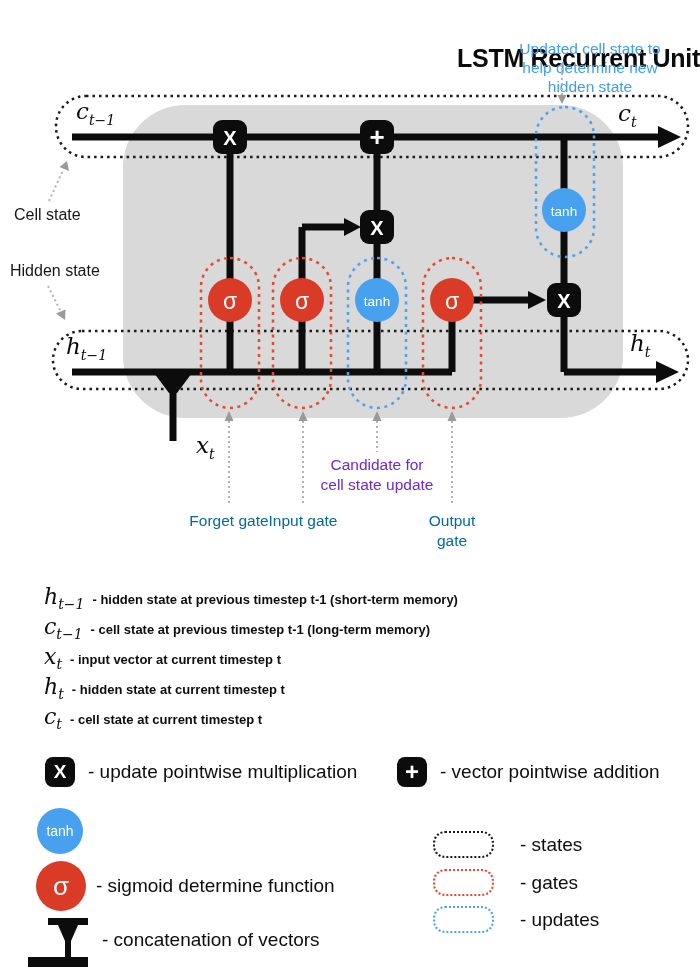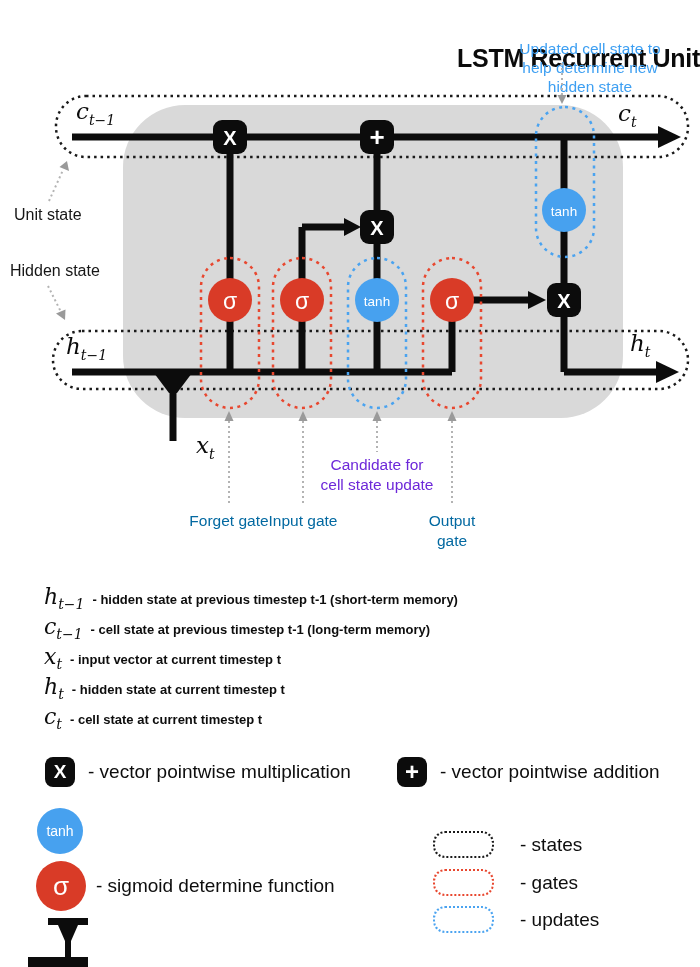--- a/index.html
+++ b/index.html
@@ -127,21 +127,21 @@
       <polygon points="452,411 447.5,421 456.5,421"></polygon>
     </g>
   </svg>
 
   <div class="abs var" style="left:76px;top:98px;"><span>c</span><sub>t−1</sub></div>
   <div class="abs var" style="left:618px;top:100px;"><span>c</span><sub>t</sub></div>
   <div class="abs var" style="left:66px;top:333px;"><span>h</span><sub>t−1</sub></div>
   <div class="abs var" style="left:630px;top:330px;"><span>h</span><sub>t</sub></div>
   <div class="abs var" style="left:196px;top:432px;"><span>x</span><sub>t</sub></div>
 
-  <div class="abs lbl-blk" style="left:14px;top:206px;">Unit state</div>
+  <div class="abs lbl-blk" style="left:14px;top:206px;">Cell state</div>
   <div class="abs lbl-blk" style="left:10px;top:262px;">Hidden state</div>
 
   <div class="abs lbl-red" style="left:189px;top:511px;width:80px;">Forget gate</div>
   <div class="abs lbl-red" style="left:263px;top:511px;width:80px;">Input gate</div>
   <div class="abs lbl-blue" style="left:320px;top:455px;width:114px;">Candidate for cell state update</div>
   <div class="abs lbl-red" style="left:412px;top:511px;width:80px;">Output gate</div>
 
   <div class="abs" style="left:44px;top:584px;">
     <div class="defrow">
       <span class="var"><span>h</span><sub>t−1</sub></span>
@@ -160,39 +160,40 @@
       <span class="deftext">- hidden state at current timestep t</span>
     </div>
     <div class="defrow">
       <span class="var"><span>c</span><sub>t</sub></span>
       <span class="deftext">- cell state at current timestep t</span>
     </div>
   </div>
 
   <div class="abs legrow" style="left:45px;top:757px;gap:13px;">
     <div class="iconbox">X</div>
-    <div class="legtext">- vector pointwise multiplication</div>
+    <div class="legtext">- update pointwise multiplication</div>
   </div>
   <div class="abs legrow" style="left:397px;top:757px;gap:13px;">
     <div class="iconbox" style="font-size:24px;">+</div>
     <div class="legtext">- vector pointwise addition</div>
   </div>
   <div class="abs legrow" style="left:37px;top:808px;gap:12px;">
     <div class="circ" style="width:46px;height:46px;background:#47a1ef;font-size:14px;">tanh</div>
   </div>
   <div class="abs legrow" style="left:36px;top:861px;gap:10px;">
     <div class="circ" style="width:50px;height:50px;background:#d93b27;font-size:26px;">σ</div>
     <div class="legtext">- sigmoid determine function</div>
   </div>
   <div class="abs legrow" style="left:46px;top:916px;gap:12px;">
     <svg width="44" height="48" viewBox="0 0 44 48">
       <rect x="2" y="2" width="40" height="7" fill="#0c0c0c"></rect>
       <polygon points="12,9 32,9 25,25 19,25" fill="#0c0c0c"></polygon>
       <rect x="19" y="9" width="6" height="39" fill="#0c0c0c"></rect>
     </svg>
+    <div class="legtext">- concatenation of vectors</div>
   </div>
 
   <div class="abs legrow" style="left:433px;top:831px;gap:26px;">
     <div class="swatch sw-black"></div>
     <div class="legtext">-  states</div>
   </div>
   <div class="abs legrow" style="left:433px;top:869px;gap:26px;">
     <div class="swatch sw-red"></div>
     <div class="legtext">-  gates</div>
   </div>

